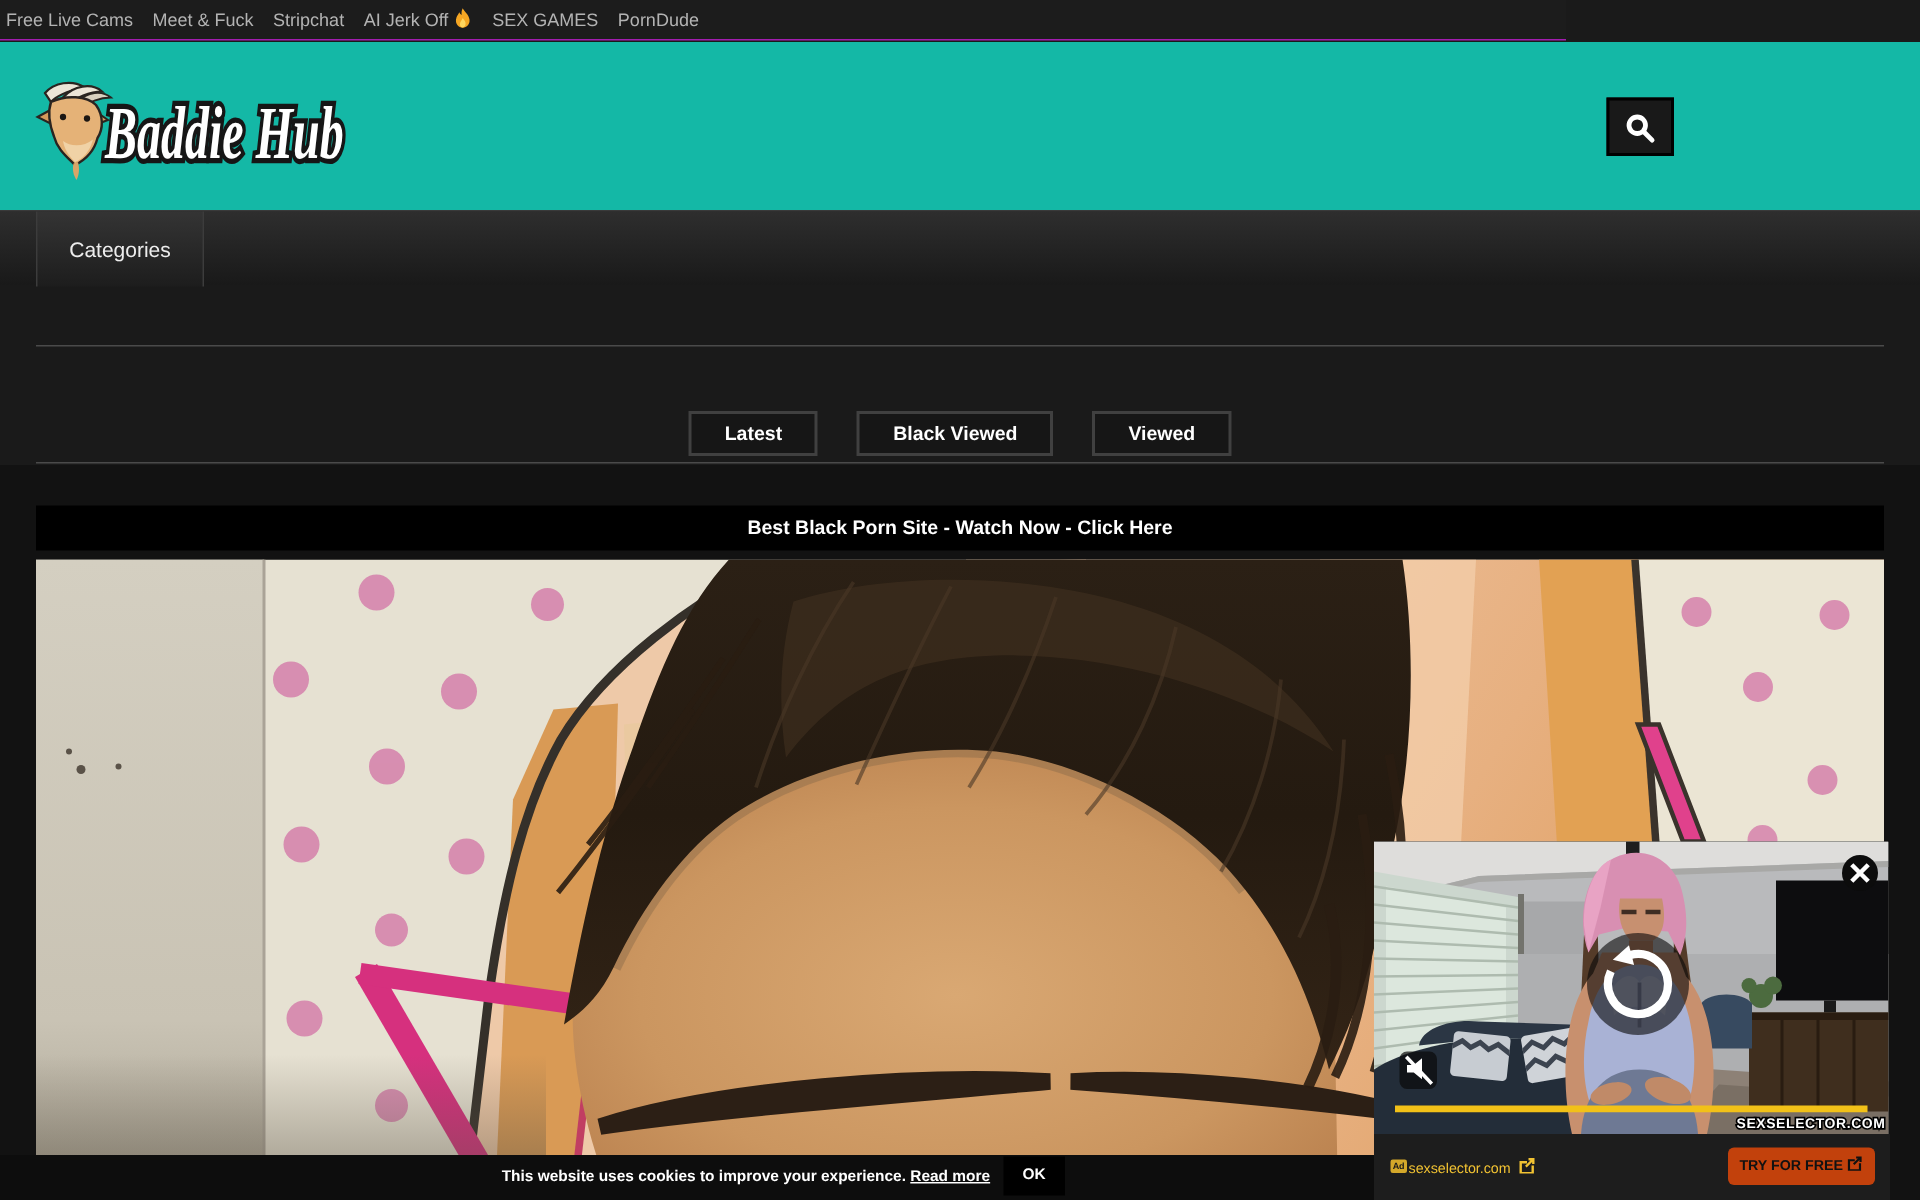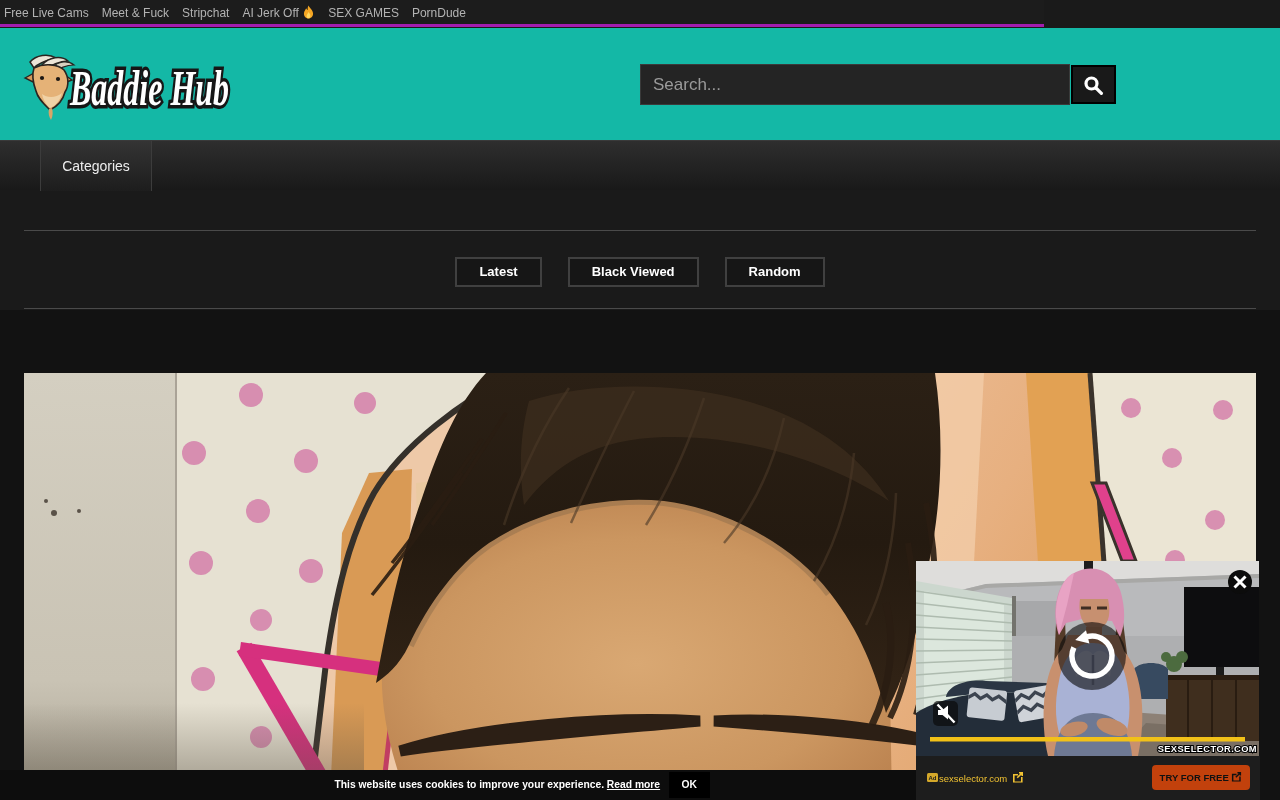--- a/index.html
+++ b/index.html
@@ -1,42 +1,42 @@
 <!DOCTYPE html>
 <html><head>
 <meta charset="utf-8">
 <style>
   * { margin:0; padding:0; box-sizing:border-box; }
   html,body { width:1280px; height:800px; overflow:hidden; background:#1a1a1a;
     font-family:"Liberation Sans", sans-serif; }
   
   #topbar { position:absolute; left:0; top:0; width:1044px; height:27px;
-    background:#1c1c1c; border-bottom:3px solid #a21caf; }
+    background:#1c1c1c; border-bottom:1px solid #a21caf; }
   #topbar a { color:#b3b3b3; font-size:12px; text-decoration:none;
     display:inline-block; line-height:27px; margin-right:13px; }
   
   #header { position:absolute; left:0; top:28px; width:1280px; height:112px; background:#14b8a6; }
   #searchin { font-family:"Liberation Sans", sans-serif; position:absolute; left:640px; top:36px; width:430px; height:41px;
     background:#242424; border:1px solid #3a3a3a; color:#9a9a9a; font-size:17px;
     line-height:39px; padding-left:12px; }
   #searchbtn { position:absolute; left:1071px; top:37px; width:45px; height:39px;
     background:#191919; border:2px solid #000; text-align:center; }
   
   #nav { position:absolute; left:0; top:140px; width:1280px; height:50px;
     background:linear-gradient(#2e2e2e, #191919); border-top:1px solid #3a3a3a; }
-  #cat { position:absolute; left:40px; top:0; width:112px; height:50px;
+  #cat { position:absolute; left:24px; top:0; width:112px; height:50px;
     background:linear-gradient(#343434, #1d1d1d);
     border-left:1px solid #3c3c3c; border-right:1px solid #3c3c3c;
     color:#ededed; font-size:14px; text-align:center; line-height:50px; }
   .hr { position:absolute; left:24px; width:1232px; height:1px; background:#4a4a4a; }
   
   #btnrow { position:absolute; left:0; top:257px; width:1280px; text-align:center; }
   #btnrow span { display:inline-block; height:30px; line-height:26px; color:#fff;
     font-weight:bold; background:#161616; border:2px solid #404040;
-    margin:0 13px; padding:0 22px; font-size:13px; }
+    margin:17px 13px; padding:0 22px; font-size:13px; }
   
   #zone { position:absolute; left:0; top:310px; width:1280px; height:490px; background:#121212; }
   #banner { position:absolute; left:24px; top:27px; width:1232px; height:30px;
     background:#000; color:#fff; font-weight:bold; font-size:13px;
     text-align:center; line-height:30px; }
   #photo { position:absolute; left:24px; top:63px; width:1232px; height:427px; }
   
   #cookie { position:absolute; left:0; top:770px; width:1044px; height:30px;
     background:#0d0d0d; z-index:50; text-align:center; color:#fff;
     font-size:10.3px; font-weight:bold; line-height:30px; }
@@ -76,36 +76,36 @@
       <path d="M20 42 C25 46 34 46 40 41 C38 49 33 54 28 56 C23 51 21 47 20 42 Z" fill="#f0d2a6"></path>
       <circle cx="20" cy="26" r="2.1" fill="#1c1713"></circle>
       <circle cx="36" cy="27" r="2.1" fill="#1c1713"></circle>
       <path d="M27 57 C26 61 27 65 29 68 C31 64 31 60 30 56 Z" fill="#d8a568"></path>
     </g>
 
     <g transform="translate(48,53) scale(0.64,1)">
         <text x="0" y="0" font-family="Liberation Serif" font-size="50" font-style="italic" font-weight="bold" fill="#fff" stroke="#161616" stroke-width="7" paint-order="stroke">Baddie Hub</text>
       </g>
   </svg>
-  <input id="searchin" value="Search..." readonly="" style="">
   <div id="searchbtn"><svg width="21" height="21" viewBox="0 0 21 21" style="margin-top:8px">
     <circle cx="8.5" cy="8.5" r="5.5" fill="none" stroke="#fff" stroke-width="3.2"></circle>
     <line x1="13" y1="13" x2="18.4" y2="18.4" stroke="#fff" stroke-width="3.2" stroke-linecap="round"></line>
   </svg></div>
 </div>
 
 <div id="nav">
     <div id="cat">Categories</div>
   </div>
 
 <div class="hr" style="top:230px"></div>
-<div id="btnrow"><span>Latest</span><span>Black Viewed</span><span>Random</span></div>
+<div id="btnrow"><span>Latest</span><span>Black Viewed</span><span>Viewed</span></div>
 <div class="hr" style="top:308px"></div>
 
 <div id="zone">
+  <div id="banner">Best Black Porn Site - Watch Now - Click Here</div>
   <div id="photo">
     <svg width="1232" height="427" viewBox="0 0 1232 427">
       <defs>
         <linearGradient id="wallL" x1="0" y1="0" x2="0" y2="1">
           <stop offset="0" stop-color="#d4cfc1"></stop>
             <stop offset="0.72" stop-color="#c9c3b4"></stop>
             <stop offset="1" stop-color="#a8a192"></stop>
         </linearGradient>
         <linearGradient id="wallR" x1="0" y1="0" x2="1" y2="0.4">
           <stop offset="0" stop-color="#f0c8a8"></stop>

